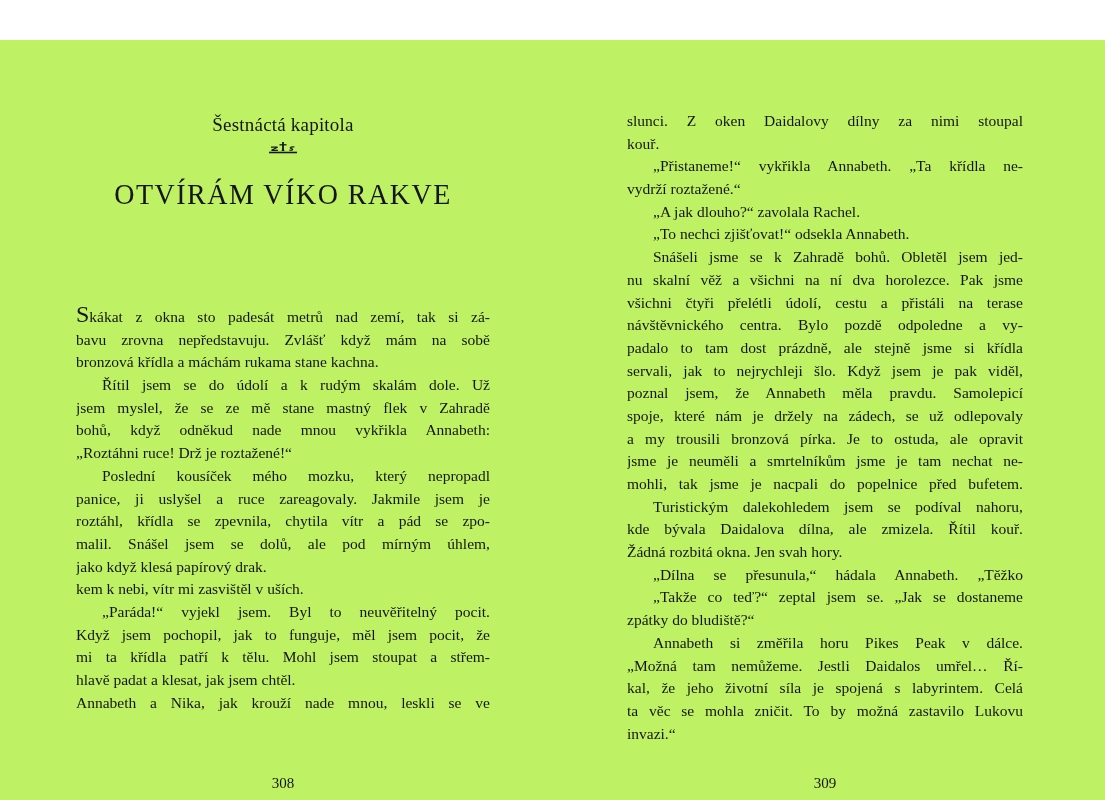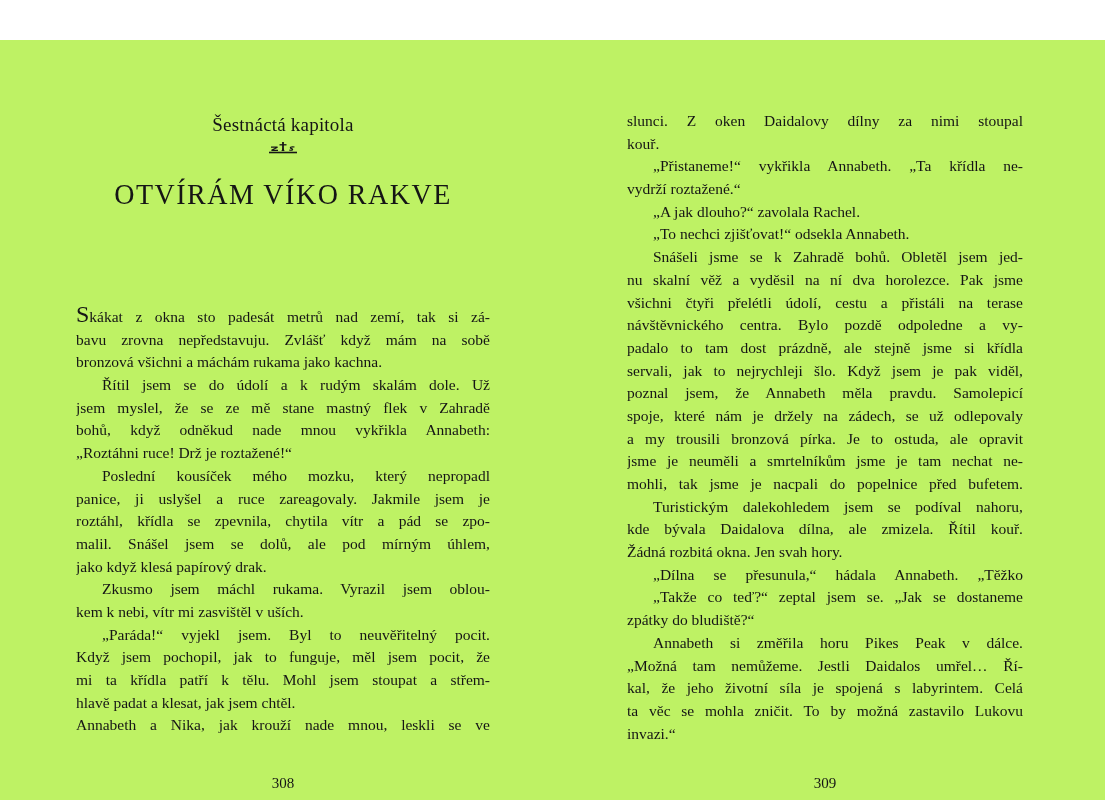--- a/index.html
+++ b/index.html
@@ -107,52 +107,51 @@
           <path d="M16.4 10 L18 6.8 L19.6 10 Z" fill="#161616"></path>
         </svg>
       </span>
     </div>
 
     <h1 class="chapter-title">OTVÍRÁM VÍKO RAKVE</h1>
 
     <div class="body-text" id="left-body">
         <div class="line just"><span class="drop-cap">S</span>kákat z okna sto padesát metrů nad zemí, tak si zá-</div>
         <div class="line just">bavu zrovna nepředstavuju. Zvlášť když mám na sobě</div>
-        <div class="line">bronzová všichni a máchám rukama jako kachna.</div>
+        <div class="line">bronzová křídla a máchám rukama stane kachna.</div>
         <div class="line just indent">Řítil jsem se do údolí a k rudým skalám dole. Už</div>
         <div class="line just">jsem myslel, že se ze mě stane mastný flek v Zahradě</div>
         <div class="line just">bohů, když odněkud nade mnou vykřikla Annabeth:</div>
         <div class="line">„Roztáhni ruce! Drž je roztažené!“</div>
         <div class="line just indent">Poslední kousíček mého mozku, který nepropadl</div>
         <div class="line just">panice, ji uslyšel a ruce zareagovaly. Jakmile jsem je</div>
         <div class="line just">roztáhl, křídla se zpevnila, chytila vítr a pád se zpo-</div>
         <div class="line just">malil. Snášel jsem se dolů, ale pod mírným úhlem,</div>
         <div class="line">jako když klesá papírový drak.</div>
-        <div class="line just indent">Zkusmo jsem máchl rukama. Vyrazil jsem oblou-</div>
         <div class="line">kem k nebi, vítr mi zasvištěl v uších.</div>
         <div class="line just indent">„Paráda!“ vyjekl jsem. Byl to neuvěřitelný pocit.</div>
         <div class="line just">Když jsem pochopil, jak to funguje, měl jsem pocit, že</div>
         <div class="line just">mi ta křídla patří k tělu. Mohl jsem stoupat a střem-</div>
         <div class="line">hlavě padat a klesat, jak jsem chtěl.</div>
         <div class="line just">Annabeth a Nika, jak krouží nade mnou, leskli se ve</div>
       </div>
 
     <div class="page-number">308</div>
   </div>
 
   <div class="page-col" id="right-page">
     <div class="body-text" id="right-body">
         <div class="line just">slunci. Z oken Daidalovy dílny za nimi stoupal</div>
         <div class="line">kouř.</div>
         <div class="line just indent">„Přistaneme!“ vykřikla Annabeth. „Ta křídla ne-</div>
         <div class="line">vydrží roztažené.“</div>
         <div class="line indent">„A jak dlouho?“ zavolala Rachel.</div>
         <div class="line indent">„To nechci zjišťovat!“ odsekla Annabeth.</div>
         <div class="line just indent">Snášeli jsme se k Zahradě bohů. Obletěl jsem jed-</div>
-        <div class="line just">nu skalní věž a vyděsil na ní dva horolezce. Pak jsme</div>
+        <div class="line just">nu skalní věž a všichni na ní dva horolezce. Pak jsme</div>
         <div class="line just">všichni čtyři přelétli údolí, cestu a přistáli na terase</div>
         <div class="line just">návštěvnického centra. Bylo pozdě odpoledne a vy-</div>
         <div class="line just">padalo to tam dost prázdně, ale stejně jsme si křídla</div>
         <div class="line just">servali, jak to nejrychleji šlo. Když jsem je pak viděl,</div>
         <div class="line just">poznal jsem, že Annabeth měla pravdu. Samolepicí</div>
         <div class="line just">spoje, které nám je držely na zádech, se už odlepovaly</div>
         <div class="line just">a my trousili bronzová pírka. Je to ostuda, ale opravit</div>
         <div class="line just">jsme je neuměli a smrtelníkům jsme je tam nechat ne-</div>
         <div class="line just">mohli, tak jsme je nacpali do popelnice před bufetem.</div>
         <div class="line just indent">Turistickým dalekohledem jsem se podíval nahoru,</div>

